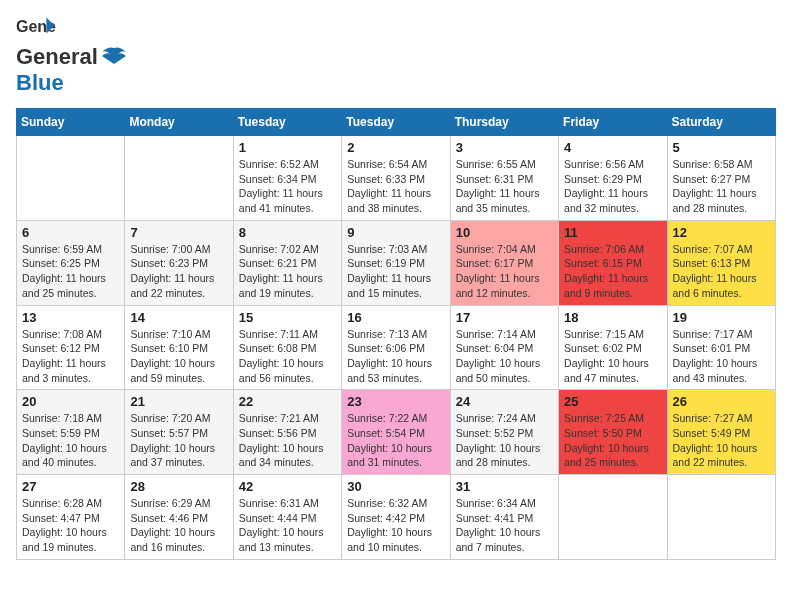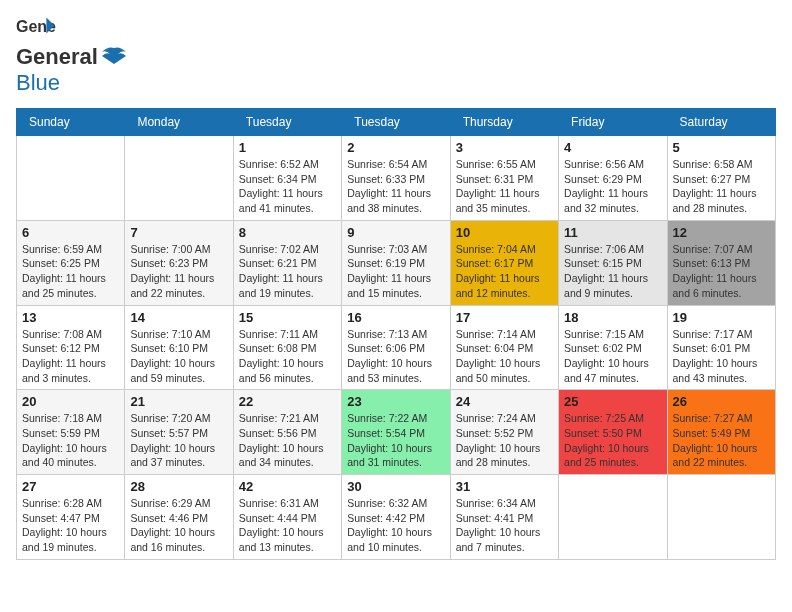--- a/index.html
+++ b/index.html
@@ -44,24 +44,24 @@
       color: #333;
     }
     .calendar {
       width: 100%;
       border-collapse: collapse;
       font-size: 11px;
     }
     .calendar th {
       background: #1a6faf;
       color: #fff;
-      padding: 6px 12px;
+      padding: 6px 4px;
       text-align: left;
       font-size: 12px;
-      font-weight: normal;
+      font-weight: bold;
       border: 1px solid #1a6faf;
     }
     .calendar td {
       vertical-align: top;
       border: 1px solid #ccc;
       padding: 4px 5px;
       height: 80px;
       width: 108px;
       background: #fff;
     }
@@ -98,21 +98,21 @@
         <path d="M38 2 L48 12 L38 22 Z" fill="#1a6faf"></path>
       </svg>
     </div>
     <div class="logo-row">
       <span style="font-size:22px;font-weight:bold;color:#333;">General</span>
       <svg width="28" height="22" viewBox="0 0 28 22" style="margin:0 2px;">
         <path d="M14 2 Q20 0 26 6 Q22 4 18 8 Q22 6 26 10 L14 18 L2 10 Q6 6 10 8 Q6 4 2 6 Q8 0 14 2Z" fill="#1a6faf"></path>
       </svg>
     </div>
     <div>
-      <span style="font-size:22px;font-weight:normal;color:#1a6faf;margin-top:32px;">Blue</span>
+      <span style="font-size:22px;font-weight:bold;color:#1a6faf;margin-top:32px;">Blue</span>
     </div>
   </div>
   <div class="title-section">
     <div class="month-title"></div>
     <div class="location"></div>
   </div>
 </div>
 
 <table class="calendar">
   <thead>
@@ -161,29 +161,29 @@
           <div class="day-info">Sunrise: 7:00 AM<br>Sunset: 6:23 PM<br>Daylight: 11 hours and 22 minutes.</div>
         </td>
         <td style="background: rgb(245, 245, 245);">
           <span class="day-num">8</span>
           <div class="day-info">Sunrise: 7:02 AM<br>Sunset: 6:21 PM<br>Daylight: 11 hours and 19 minutes.</div>
         </td>
         <td style="background: rgb(245, 245, 245);">
           <span class="day-num">9</span>
           <div class="day-info">Sunrise: 7:03 AM<br>Sunset: 6:19 PM<br>Daylight: 11 hours and 15 minutes.</div>
         </td>
-        <td style="background: #eab308;">
+        <td style="background: #fca5a5;">
           <span class="day-num">10</span>
           <div class="day-info">Sunrise: 7:04 AM<br>Sunset: 6:17 PM<br>Daylight: 11 hours and 12 minutes.</div>
         </td>
-        <td style="background: #e5e5e5;">
+        <td style="background: #ef4444;">
           <span class="day-num">11</span>
           <div class="day-info">Sunrise: 7:06 AM<br>Sunset: 6:15 PM<br>Daylight: 11 hours and 9 minutes.</div>
         </td>
-        <td style="background: #a3a3a3;">
+        <td style="background: #fde047;">
           <span class="day-num">12</span>
           <div class="day-info">Sunrise: 7:07 AM<br>Sunset: 6:13 PM<br>Daylight: 11 hours and 6 minutes.</div>
         </td>
       </tr>
       <tr>
         <td>
           <span class="day-num">13</span>
           <div class="day-info">Sunrise: 7:08 AM<br>Sunset: 6:12 PM<br>Daylight: 11 hours and 3 minutes.</div>
         </td>
         <td>
@@ -217,33 +217,33 @@
           <div class="day-info">Sunrise: 7:18 AM<br>Sunset: 5:59 PM<br>Daylight: 10 hours and 40 minutes.</div>
         </td>
         <td style="background: rgb(245, 245, 245);">
           <span class="day-num">21</span>
           <div class="day-info">Sunrise: 7:20 AM<br>Sunset: 5:57 PM<br>Daylight: 10 hours and 37 minutes.</div>
         </td>
         <td style="background: rgb(245, 245, 245);">
           <span class="day-num">22</span>
           <div class="day-info">Sunrise: 7:21 AM<br>Sunset: 5:56 PM<br>Daylight: 10 hours and 34 minutes.</div>
         </td>
-        <td style="background: #86efac;">
+        <td style="background: #f9a8d4;">
           <span class="day-num">23</span>
           <div class="day-info">Sunrise: 7:22 AM<br>Sunset: 5:54 PM<br>Daylight: 10 hours and 31 minutes.</div>
         </td>
         <td style="background: rgb(245, 245, 245);">
           <span class="day-num">24</span>
           <div class="day-info">Sunrise: 7:24 AM<br>Sunset: 5:52 PM<br>Daylight: 10 hours and 28 minutes.</div>
         </td>
         <td style="background: #ef4444;">
           <span class="day-num">25</span>
           <div class="day-info">Sunrise: 7:25 AM<br>Sunset: 5:50 PM<br>Daylight: 10 hours and 25 minutes.</div>
         </td>
-        <td style="background: #f97316;">
+        <td style="background: #fde047;">
           <span class="day-num">26</span>
           <div class="day-info">Sunrise: 7:27 AM<br>Sunset: 5:49 PM<br>Daylight: 10 hours and 22 minutes.</div>
         </td>
       </tr>
       <tr>
         <td>
           <span class="day-num">27</span>
           <div class="day-info">Sunrise: 6:28 AM<br>Sunset: 4:47 PM<br>Daylight: 10 hours and 19 minutes.</div>
         </td>
         <td>

